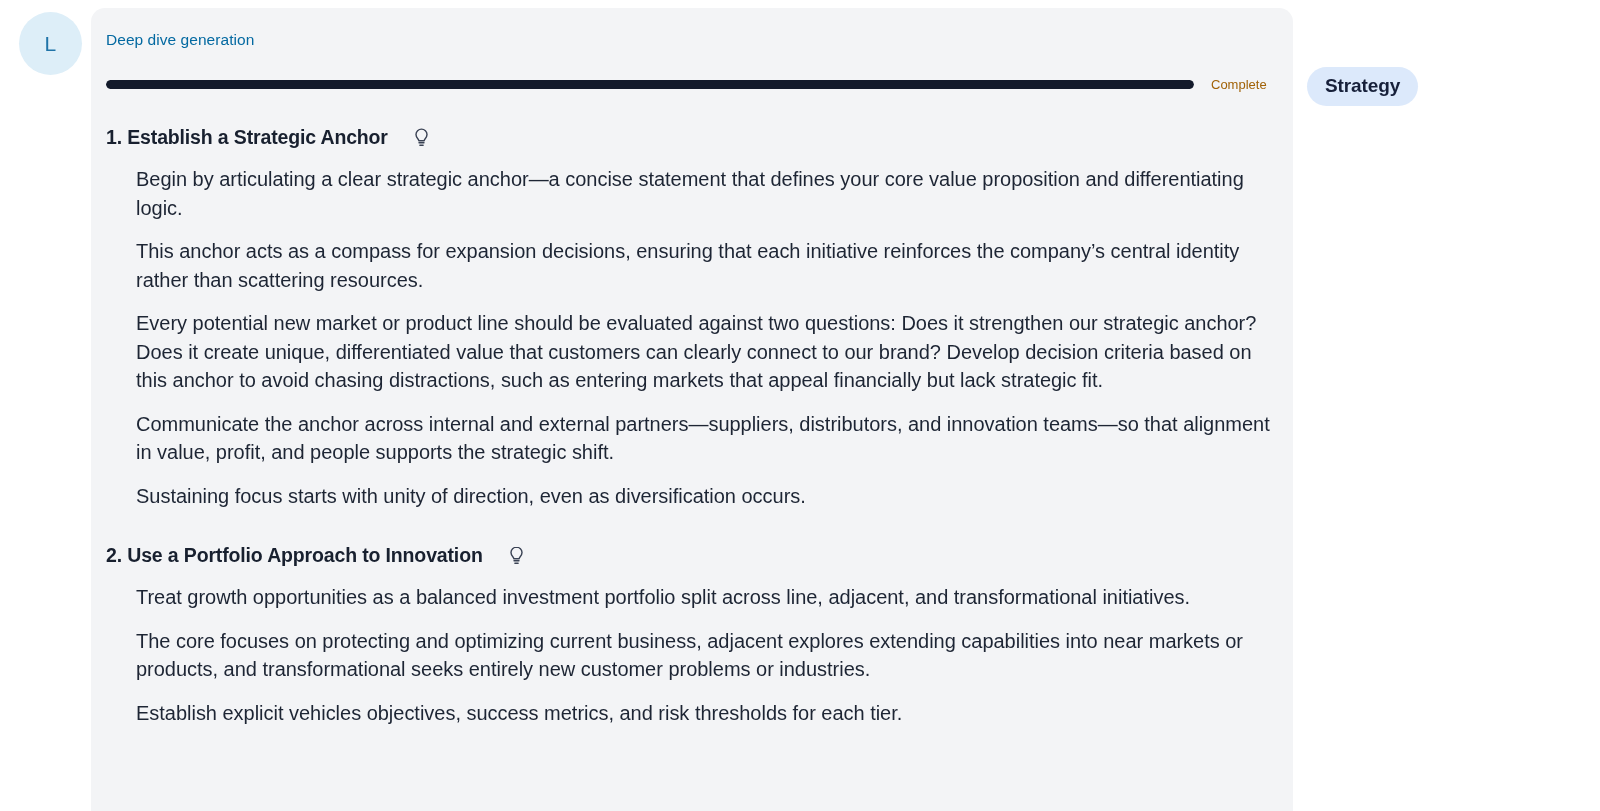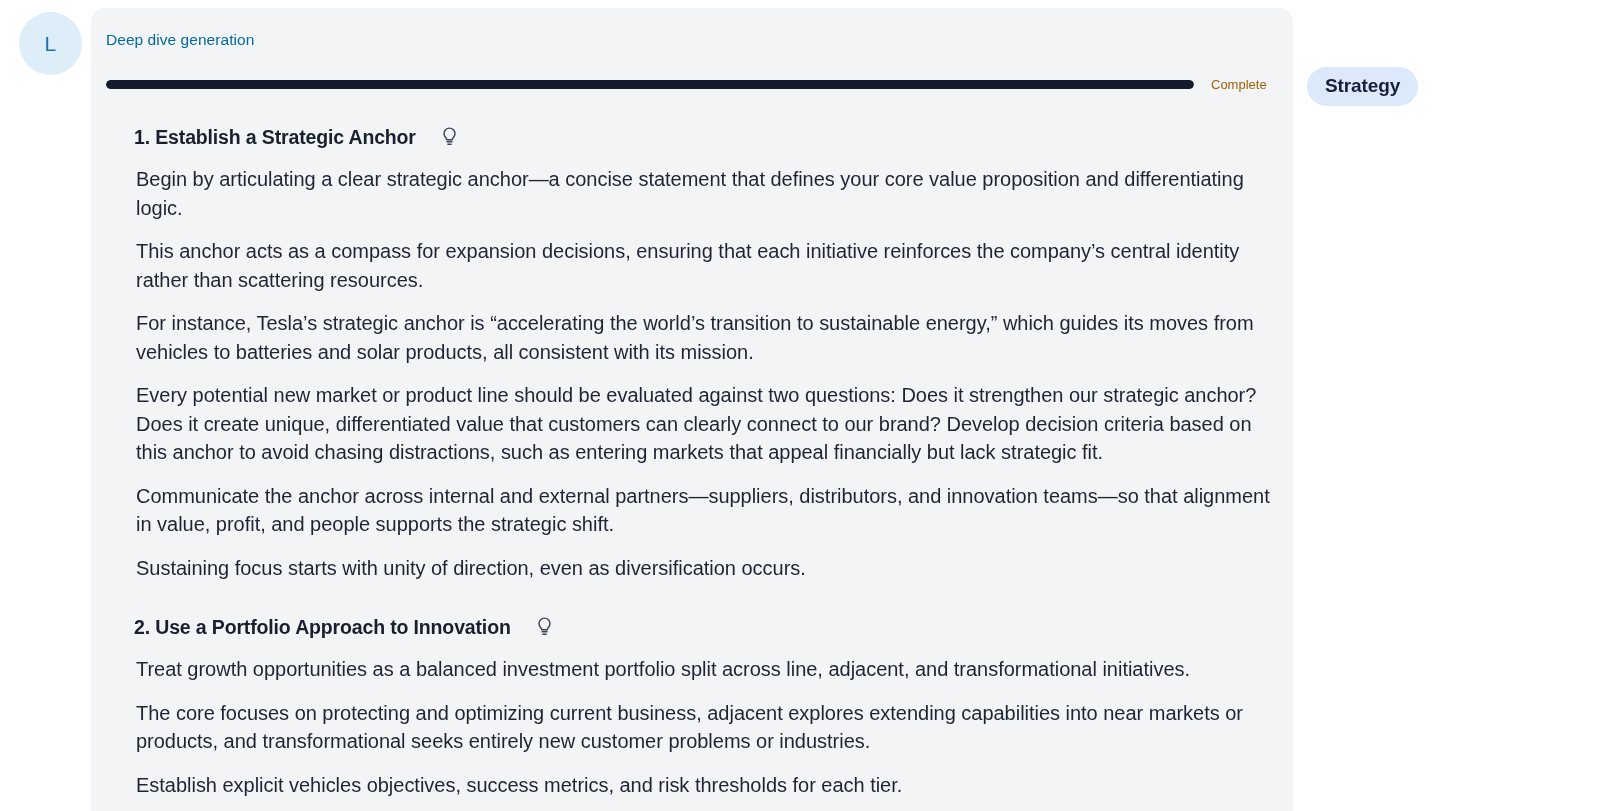--- a/index.html
+++ b/index.html
@@ -92,23 +92,22 @@
   }
 
   
   .section {
     margin-left: 15px;
     margin-top: 34px;
   }
 
   .section-head {
     display: flex;
-    align-items: flex-start;
+    align-items: center;
     gap: 24px;
-    margin-left: 28px;
   }
 
   .section-title {
     font-size: 19.5px;
     font-weight: 700;
     color: #18202f;
     letter-spacing: -0.15px;
   }
 
   .bulb-icon {
@@ -175,21 +174,20 @@
         <div class="section-title">1. Establish a Strategic Anchor</div>
         <svg class="bulb-icon" viewBox="0 0 20 22" fill="none" stroke="currentColor" stroke-width="1.5" stroke-linecap="round" stroke-linejoin="round">
           <path d="M10 2.2c-3.2 0-5.8 2.5-5.8 5.6 0 2.1 1.1 3.6 2.1 4.7.6.7.9 1.2.9 1.9h5.6c0-.7.3-1.2.9-1.9 1-1.1 2.1-2.6 2.1-4.7 0-3.1-2.6-5.6-5.8-5.6z"></path>
           <path d="M7.4 16.6h5.2"></path>
           <path d="M8.3 19.1h3.4"></path>
         </svg>
       </div>
       <div class="section-body">
         <div class="para">Begin by articulating a clear strategic anchor—a concise statement that defines your core value proposition and differentiating logic.</div>
         <div class="para">This anchor acts as a compass for expansion decisions, ensuring that each initiative reinforces the company’s central identity rather than scattering resources.</div>
-        <div class="para">For instance, Tesla’s strategic anchor is “accelerating the world’s transition to sustainable energy,” which guides its moves from vehicles to batteries and solar products, all consistent with its mission.</div>
         <div class="para">Every potential new market or product line should be evaluated against two questions: Does it strengthen our strategic anchor? Does it create unique, differentiated value that customers can clearly connect to our brand? Develop decision criteria based on this anchor to avoid chasing distractions, such as entering markets that appeal financially but lack strategic fit.</div>
         <div class="para">Communicate the anchor across internal and external partners—suppliers, distributors, and innovation teams—so that alignment in value, profit, and people supports the strategic shift.</div>
         <div class="para">Sustaining focus starts with unity of direction, even as diversification occurs.</div>
       </div>
     </div>
 
     <div class="section">
       <div class="section-head">
         <div class="section-title">2. Use a Portfolio Approach to Innovation</div>
         <svg class="bulb-icon" viewBox="0 0 20 22" fill="none" stroke="currentColor" stroke-width="1.5" stroke-linecap="round" stroke-linejoin="round">

